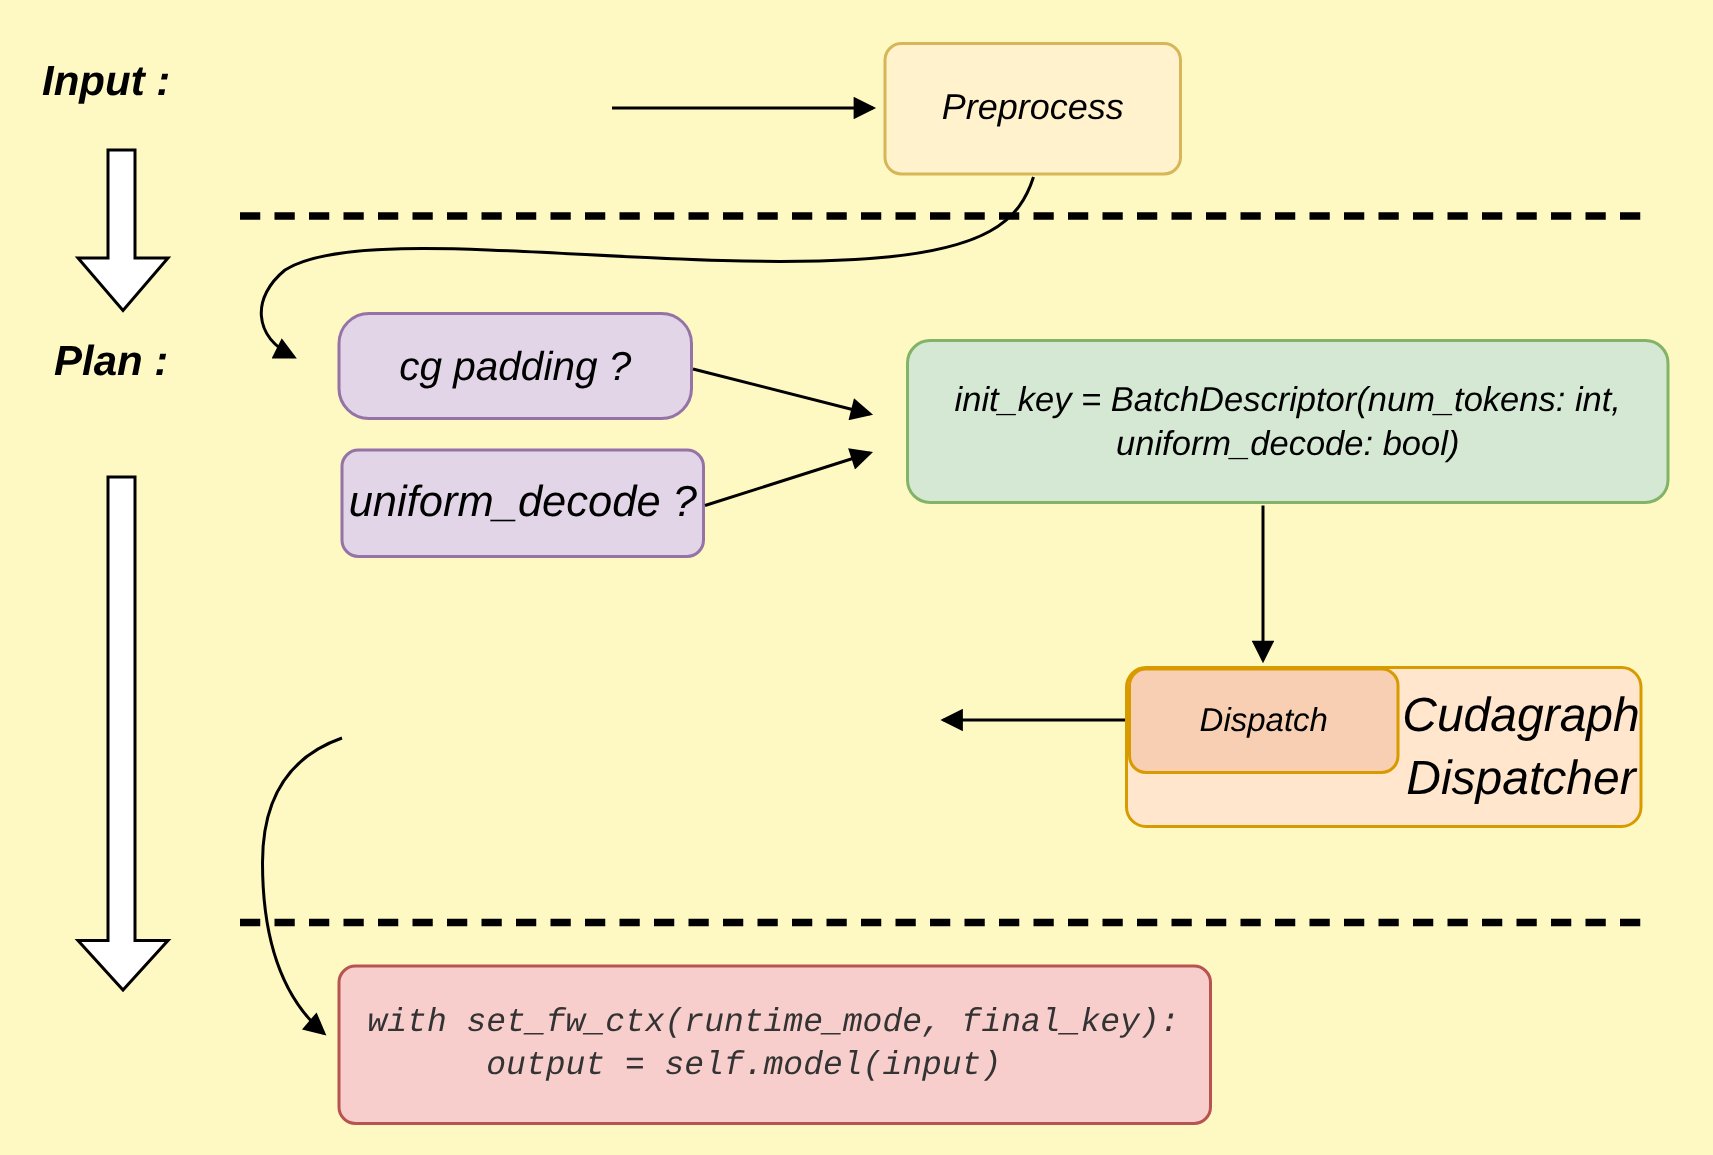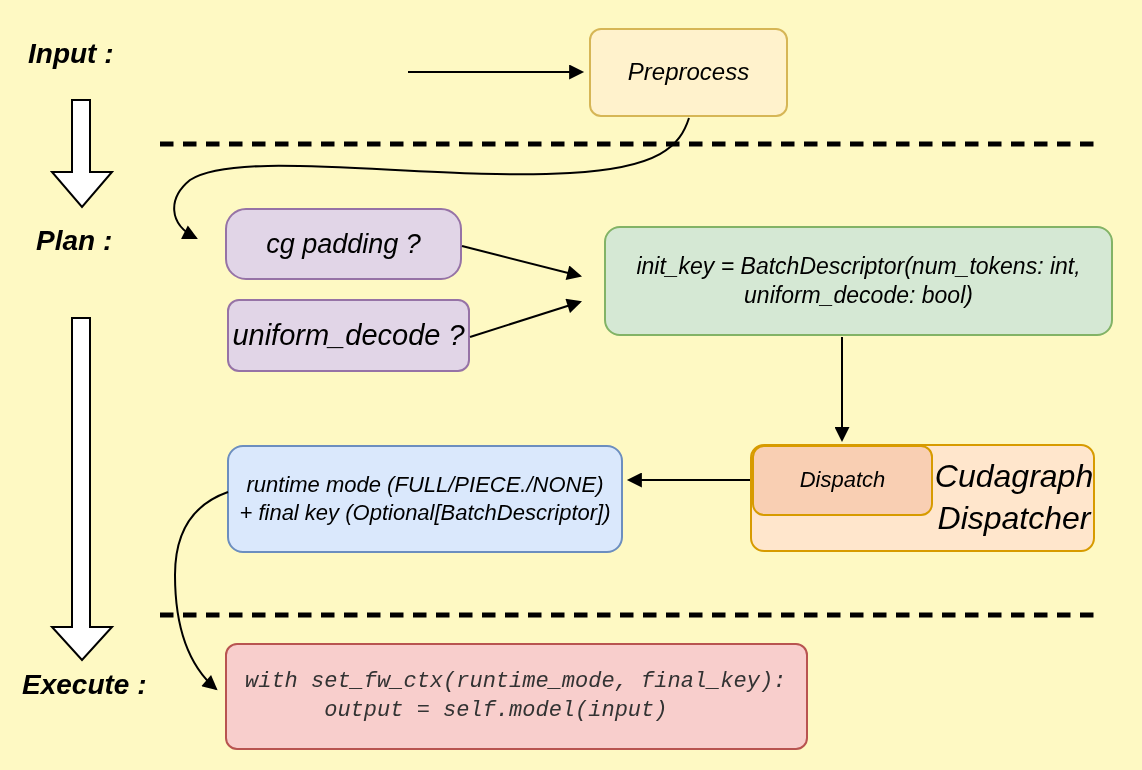--- a/index.html
+++ b/index.html
@@ -66,29 +66,26 @@
 
   #wires{position:absolute;left:0;top:0;pointer-events:none;}
 </style>
 </head>
 <body>
 
 <div id="canvas">
 
   <div class="section-label" id="label-input">Input :</div>
   <div class="section-label" id="label-plan">Plan :</div>
-  <div class="section-label" id="label-execute">Execute :</div>
 
   <div class="node n-yellow" id="preprocess">Preprocess</div>
   <div class="node n-purple" id="cg-padding">cg padding ?</div>
   <div class="node n-purple" id="uniform-decode">uniform_decode ?</div>
   <div class="node n-green" id="init-key">init_key = BatchDescriptor(num_tokens: int,
 uniform_decode: bool)</div>
-  <div class="node n-blue" id="runtime-mode">runtime mode (FULL/PIECE./NONE)
-+ final key (Optional[BatchDescriptor])</div>
 
   <div class="node n-orange-light" id="cudagraph-outer"></div>
   <div class="node n-orange-dark" id="dispatch">Dispatch</div>
   <div id="cudagraph-label">Cudagraph
 Dispatcher</div>
 
   <div class="node n-pink" id="execute-code">with set_fw_ctx(runtime_mode, final_key):
       output = self.model(input)</div>
 
   <svg id="wires" width="1142" height="770" viewBox="0 0 1142 770">

